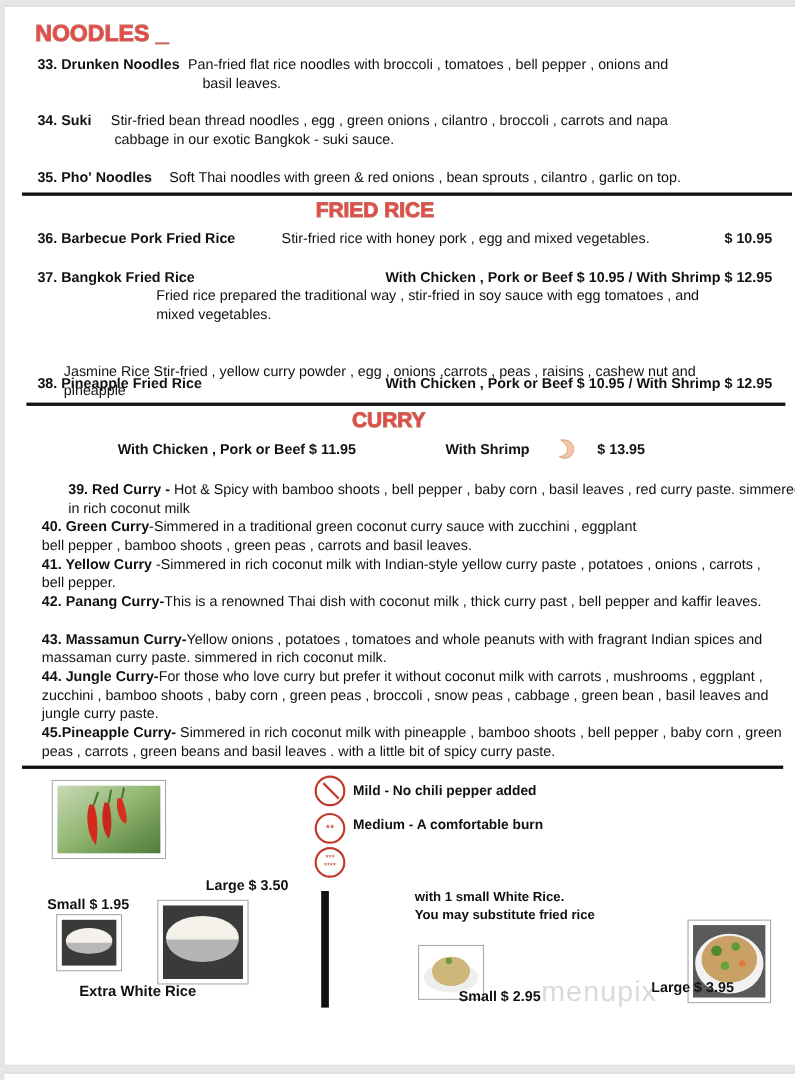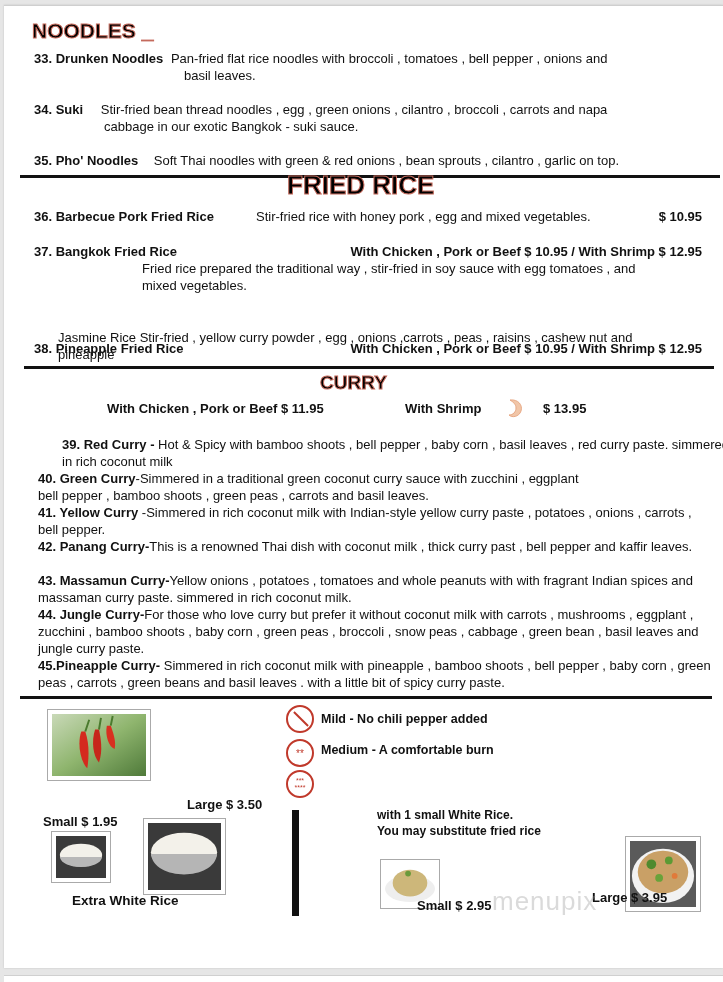--- a/index.html
+++ b/index.html
@@ -18,21 +18,21 @@
   }
   .page2 {
     position:absolute; left:4px; top:975px; width:719px; height:10px;
     background:#fff; border-top:1px solid #d0d0d0;
   }
   .abs { position:absolute; }
   .outline-title {
     position:absolute;
     font-family:"Liberation Sans", sans-serif;
     font-weight:bold;
-    color:#000000;
+    color:#ef4444;
     -webkit-text-stroke:1px #c46a5c;
     letter-spacing:0px;
   }
   .rule { position:absolute; height:3px; background:#111; }
   .t13 { font-size:13px; line-height:17px; }
   .b { font-weight:bold; }
   .item { position:absolute; font-size:13px; line-height:17px; }
   .curry-item { position:absolute; left:34px; width:675px; font-size:13px; line-height:17px; }
   .photo {
     position:absolute; border:1px solid #aaa; background:#fff; padding:4px;
@@ -70,21 +70,21 @@
   </div>
   <div class="item" style="left:100px; top:112px;">cabbage in our exotic Bangkok - suki sauce.</div>
 
   <div class="item" style="left:30px; top:146px; width:680px;">
     <span class="b">35. Pho' Noodles</span>
     <span style="margin-left:12px;">Soft Thai noodles with green &amp; red onions , bean sprouts , cilantro , garlic on top.</span>
   </div>
 
   <div class="rule" style="left:16px; top:169px; width:700px;"></div>
 
-  <div class="outline-title" style="left:283px; top:164px; font-size:26px;">FRIED RICE</div>
+  <div class="outline-title" style="left:283px; top:175px; font-size:19px;">FRIED RICE</div>
 
   <div class="item" style="left:30px; top:202px; width:668px;">
     <span class="b">36. Barbecue Pork Fried Rice</span>
     <span style="position:absolute; left:222px;text-align:right;">Stir-fried rice with honey pork , egg and mixed vegetables.</span>
     <span class="b" style="position:absolute; right:0;">$  10.95</span>
   </div>
 
   <div class="item" style="left:30px; top:237px; width:668px;">
     <span class="b">37. Bangkok Fried Rice</span>
     <span class="b" style="position:absolute; right:0;">With Chicken , Pork or Beef  $ 10.95  /  With Shrimp  $  12.95</span>

